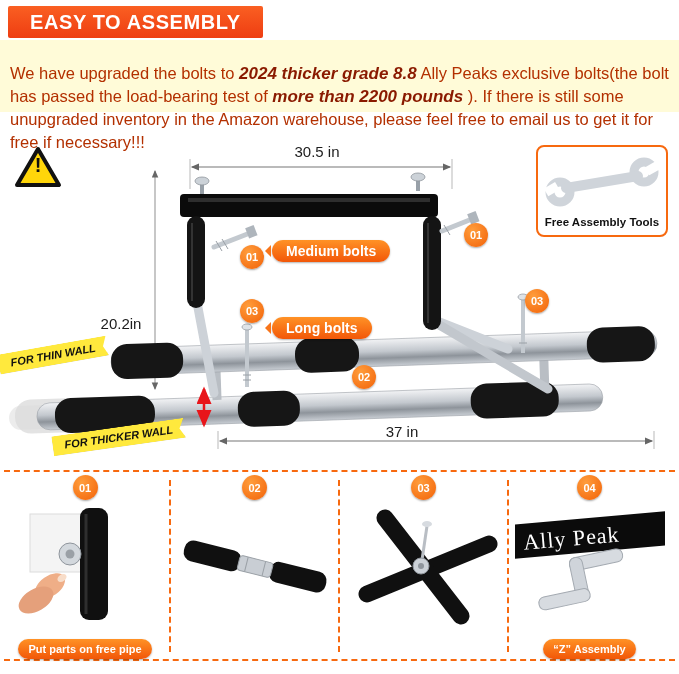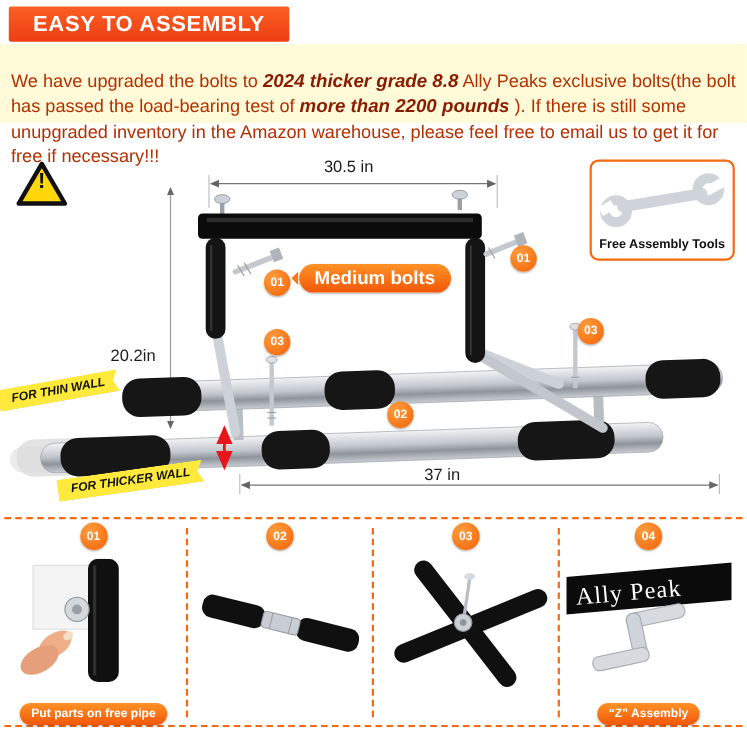--- a/index.html
+++ b/index.html
@@ -17,21 +17,21 @@
 
   .diagram { position:absolute; left:0; top:137px; width:679px; height:333px; }
   .diagram svg.scene { position:absolute; left:0; top:0; }
 
   .lbl { position:absolute; color:#1c1c1c; font-size:15px; text-align:center; }
   .badge { position:absolute; width:24px; height:24px; border-radius:50%;
     background:radial-gradient(circle at 35% 30%, #ff9d3c, #f26208); color:#fff;
     font-size:11px; font-weight:bold; display:flex; align-items:center; justify-content:center;
     box-shadow:0 1px 2px rgba(0,0,0,.35); }
   .pill { position:absolute; background:linear-gradient(180deg,#ff9226,#f25708); color:#fff;
-    font-weight:bold; font-size:17px; padding:3px 14px; border-radius:13px; white-space:nowrap;
+    font-weight:bold; font-size:14px; padding:3px 14px; border-radius:13px; white-space:nowrap;
     box-shadow:0 1px 2px rgba(0,0,0,.3); }
   .pill::before { content:""; position:absolute; left:-7px; top:50%; transform:translateY(-50%);
     border:6px solid transparent; border-right-color:#f8751a; border-left:0; }
 
   .ribbon { position:absolute; background:#ffe93d; color:#111; font-weight:bold; font-style:italic;
     font-size:11px; padding:4px 12px; box-shadow:0 1px 2px rgba(0,0,0,.25);
     clip-path:polygon(0 0,100% 0,96% 50%,100% 100%,0 100%); }
   .ribbon.thin { left:-2px; top:208px; transform:rotate(-10deg); }
   .ribbon.thick { left:52px; top:290px; transform:rotate(-8deg); }
 
@@ -184,20 +184,21 @@
     <div class="lbl" style="left:92px; top:178px; width:58px;">20.2in</div>
     <div class="lbl" style="left:372px; top:286px; width:60px;">37 in</div>
 
     <div class="badge" style="left:240px; top:108px;">01</div>
     <div class="badge" style="left:464px; top:86px;">01</div>
     <div class="badge" style="left:240px; top:162px;">03</div>
     <div class="badge" style="left:525px; top:152px;">03</div>
     <div class="badge" style="left:352px; top:228px;">02</div>
 
     <div class="pill" style="left:272px; top:103px;">Medium bolts</div>
+    <div class="pill" style="left:272px; top:180px;">Long bolts</div>
 
     <div class="ribbon thin">FOR THIN WALL</div>
     <div class="ribbon thick">FOR THICKER WALL</div>
 
     <div class="tools">
       <svg width="116" height="52" viewBox="0 0 116 52">
         <circle cx="16" cy="36" r="10" fill="none" stroke="#cfd4da" stroke-width="9"></circle>
         <rect x="1" y="29" width="13" height="9" fill="#fff" transform="rotate(-30 7 33)"></rect>
         <circle cx="100" cy="16" r="10" fill="none" stroke="#cfd4da" stroke-width="9"></circle>
         <rect x="102" y="8" width="13" height="9" fill="#fff" transform="rotate(-30 108 12)"></rect>

